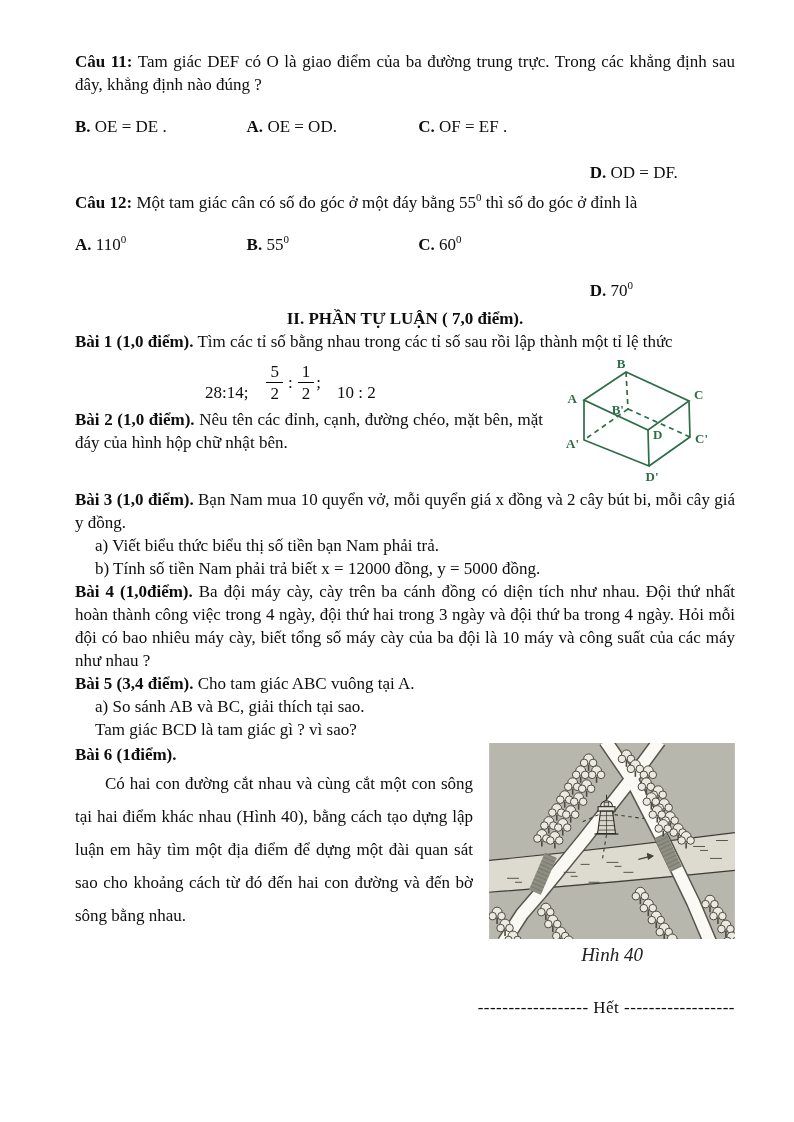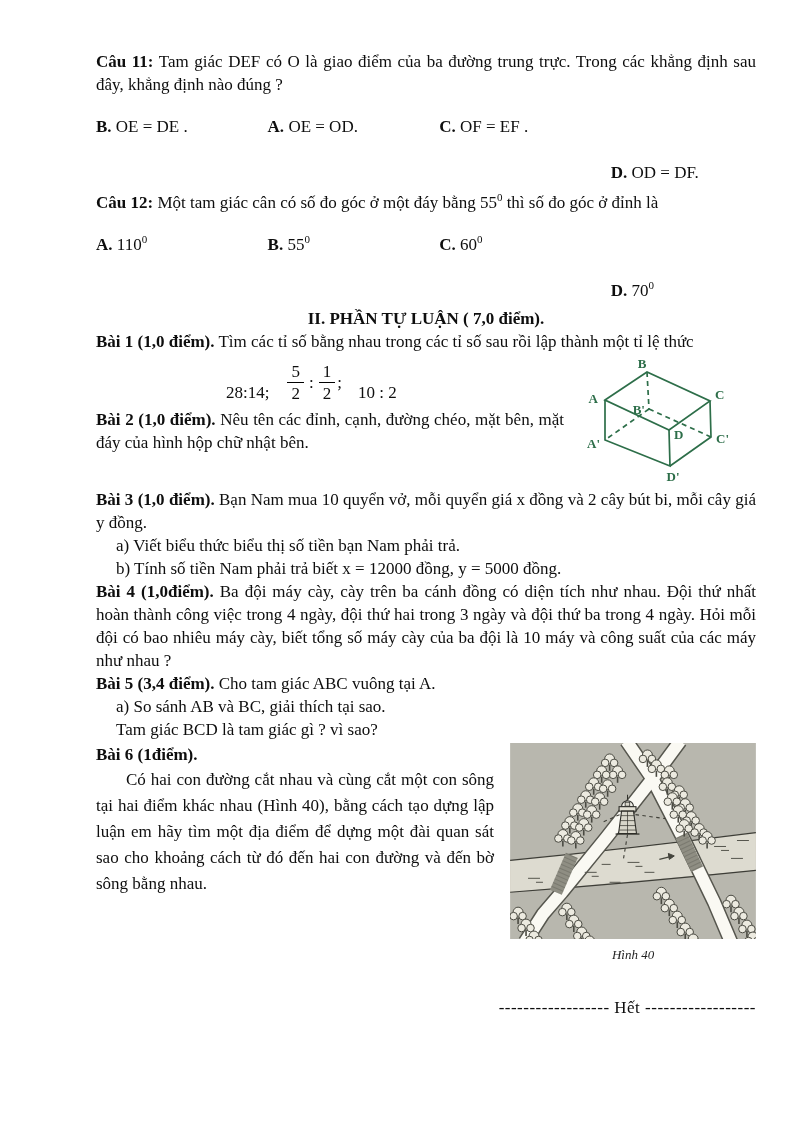--- a/index.html
+++ b/index.html
@@ -5,21 +5,20 @@
   * { margin:0; padding:0; box-sizing:border-box; }
   html,body { background:#ffffff; }
   .page {
     position:relative;
     width:794px; height:1122px;
     margin:0 auto;
     background:#ffffff;
     font-family:"Liberation Serif","DejaVu Serif",serif;
     font-size:17px; line-height:23px; color:#0e0e0e;
     overflow:hidden;
-    padding-left:21px;
   }
   .content { position:relative; padding:50px 59px 0 75px; width:794px; }
   p { margin:0; }
   b { font-weight:bold; }
   .just { text-align:justify; }
   .options-row { display:flex; margin-top:19px; margin-bottom:5px; }
   .opt { width:26%; }
   .opt:last-child { width:22%;margin-top:46px; }
   .q12 { margin-top:7px; }
   sup { font-size:11px; line-height:0; vertical-align:super; }
@@ -28,24 +27,24 @@
   .expr-row { display:flex; align-items:flex-end; margin:5px 0 4px 130px; height:46px; }
   .expr-row > * { margin-right:16px; }
   .frac { display:inline-flex; flex-direction:column; align-items:center; line-height:21px; margin:0 2px; }
   .frac .num { padding:0 4px; border-bottom:1.4px solid #000; }
   .b2para { width:468px; margin-top:3px; }
   .cuboid-fig { position:absolute; top:26px; right:-6px; }
   .b3para { margin-top:34px; }
   .indent { margin-left:20px; }
   .b6row { display:flex; margin-top:2px; }
   .b6left { width:412px; }
-  .b6para { text-indent:30px; line-height:26px; margin-top:1px; }
+  .b6para { text-indent:30px; line-height:33px; margin-top:1px; }
   .b6right { margin-left:16px; width:246px; }
   .hinh40 { display:block; }
-  .caption { text-align:center; font-style:italic; font-size:13px; margin-top:4px; color:#222; }
+  .caption { text-align:center; font-style:italic; font-size:19px; margin-top:4px; color:#222; }
   .footer { text-align:right; margin-top:30px; letter-spacing:0.5px; }
   svg text { font-family:"Liberation Serif","DejaVu Serif",serif; }
 </style>
 </head>
 <body>
 
 <div class="page">
   <div class="content">
 
     <p class="just"><b>Câu 11:</b> <span>Tam giác DEF có O là giao điểm của ba đường trung trực. Trong các khẳng định sau đây, khẳng định nào đúng ?</span></p>

